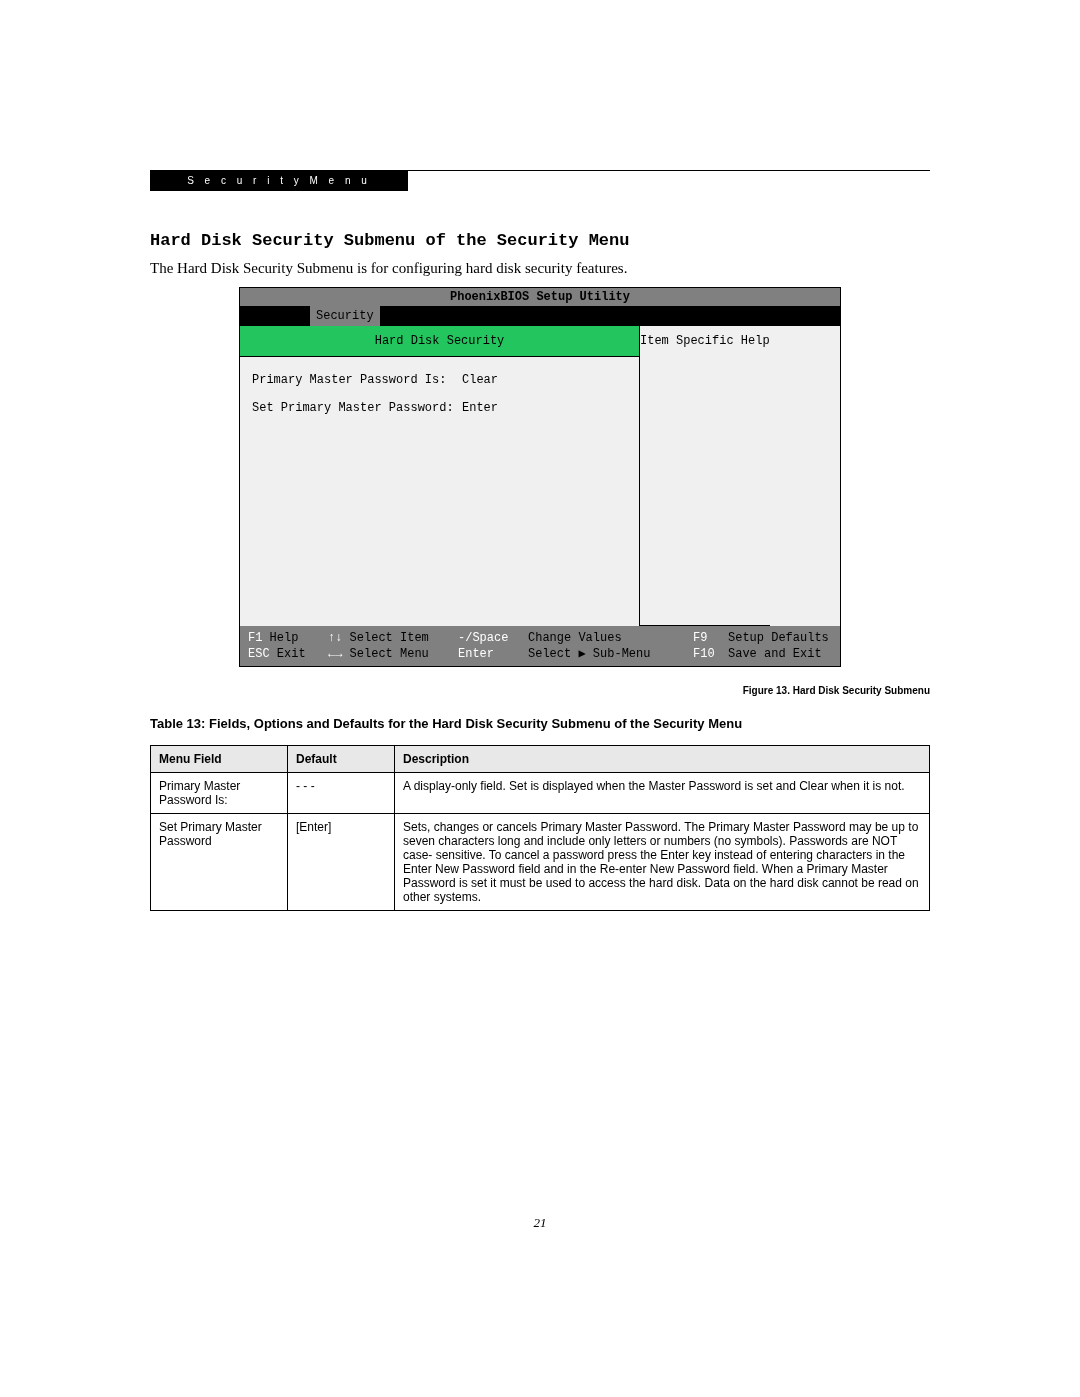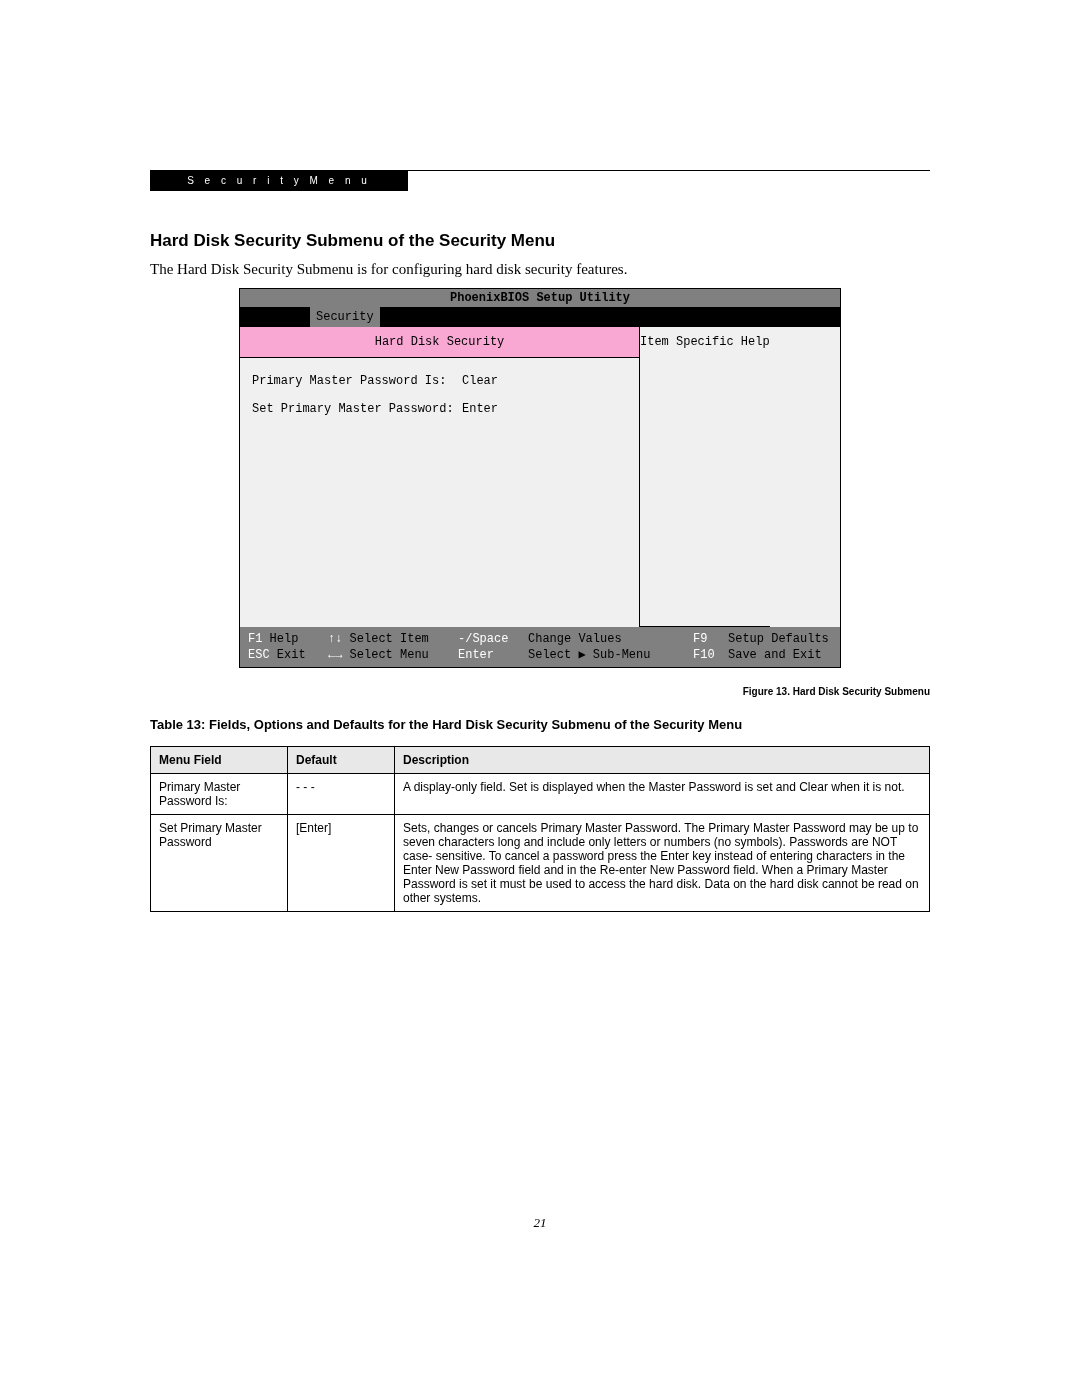--- a/index.html
+++ b/index.html
@@ -2,30 +2,30 @@
 <html><head>
 <meta charset="utf-8">
 <style>
   html,body{margin:0;padding:0;background:#fff}
   body{width:1080px;height:1397px;font-family:Georgia,'Times New Roman',serif;color:#000}
   .page{position:absolute;left:150px;top:170px;width:780px}
   .rule{border-top:1.5px solid #000;margin-bottom:0}
   .header-bar{background:#000;color:#fff;height:20px;line-height:20px;
     font-family:Verdana,Arial,sans-serif;font-size:10px;letter-spacing:4px;
     text-align:center;width:258px;}
-  h2{font-family:Liberation Sans, sans-serif;font-weight:bold;font-size:17px;margin:40px 0 10px}
+  h2{font-family:Liberation Mono, monospace;font-weight:bold;font-size:17px;margin:40px 0 10px}
   .intro{font-family:'Minion Pro',Georgia,serif;font-size:15px;margin:0 0 10px}
   
   .bios{width:600px;margin:10px auto 0;border:1px solid #000;font-family:'Courier New',monospace;font-size:12px}
   .bios-title{background:#808080;color:#000;text-align:center;font-weight:bold;line-height:18px}
   .bios-menubar{background:#000;color:#fff;display:flex;height:20px;align-items:center}
   .bios-tab{background:#808080;color:#000;padding:0 6px;display:inline-block;line-height:20px;margin-left:70px}
   .bios-body{display:flex;height:300px}
   .bios-left{flex:1;border-right:1px solid #000;display:flex;flex-direction:column}
-  .bios-left-head{border-bottom:1px solid #000;text-align:center;padding:8px 0;background:#f9a8d4}
+  .bios-left-head{border-bottom:1px solid #000;text-align:center;padding:8px 0;background:#22c55e}
   .bios-left-content{padding:16px 12px;background:#f0f0f0;flex:1}
   .bios-row{display:flex;margin-bottom:14px}
   .bios-row .lbl{width:210px}
   .bios-right{width:200px;display:flex;flex-direction:row}
   .bios-right-head{border-bottom:1px solid #000;text-align:center;padding:8px 0;background:#f0f0f0}
   .bios-right-content{flex:1;background:#f0f0f0}
   .bios-footer{background:#808080;color:#000;padding:4px 8px;line-height:16px}
   .bios-footer .k{color:#fff}
   .bios-footer-row{display:flex}
   .bf-c1{width:80px}.bf-c2{width:130px}.bf-c3{width:70px}.bf-c4{width:165px}.bf-c5{width:35px}.bf-c6{flex:1}

